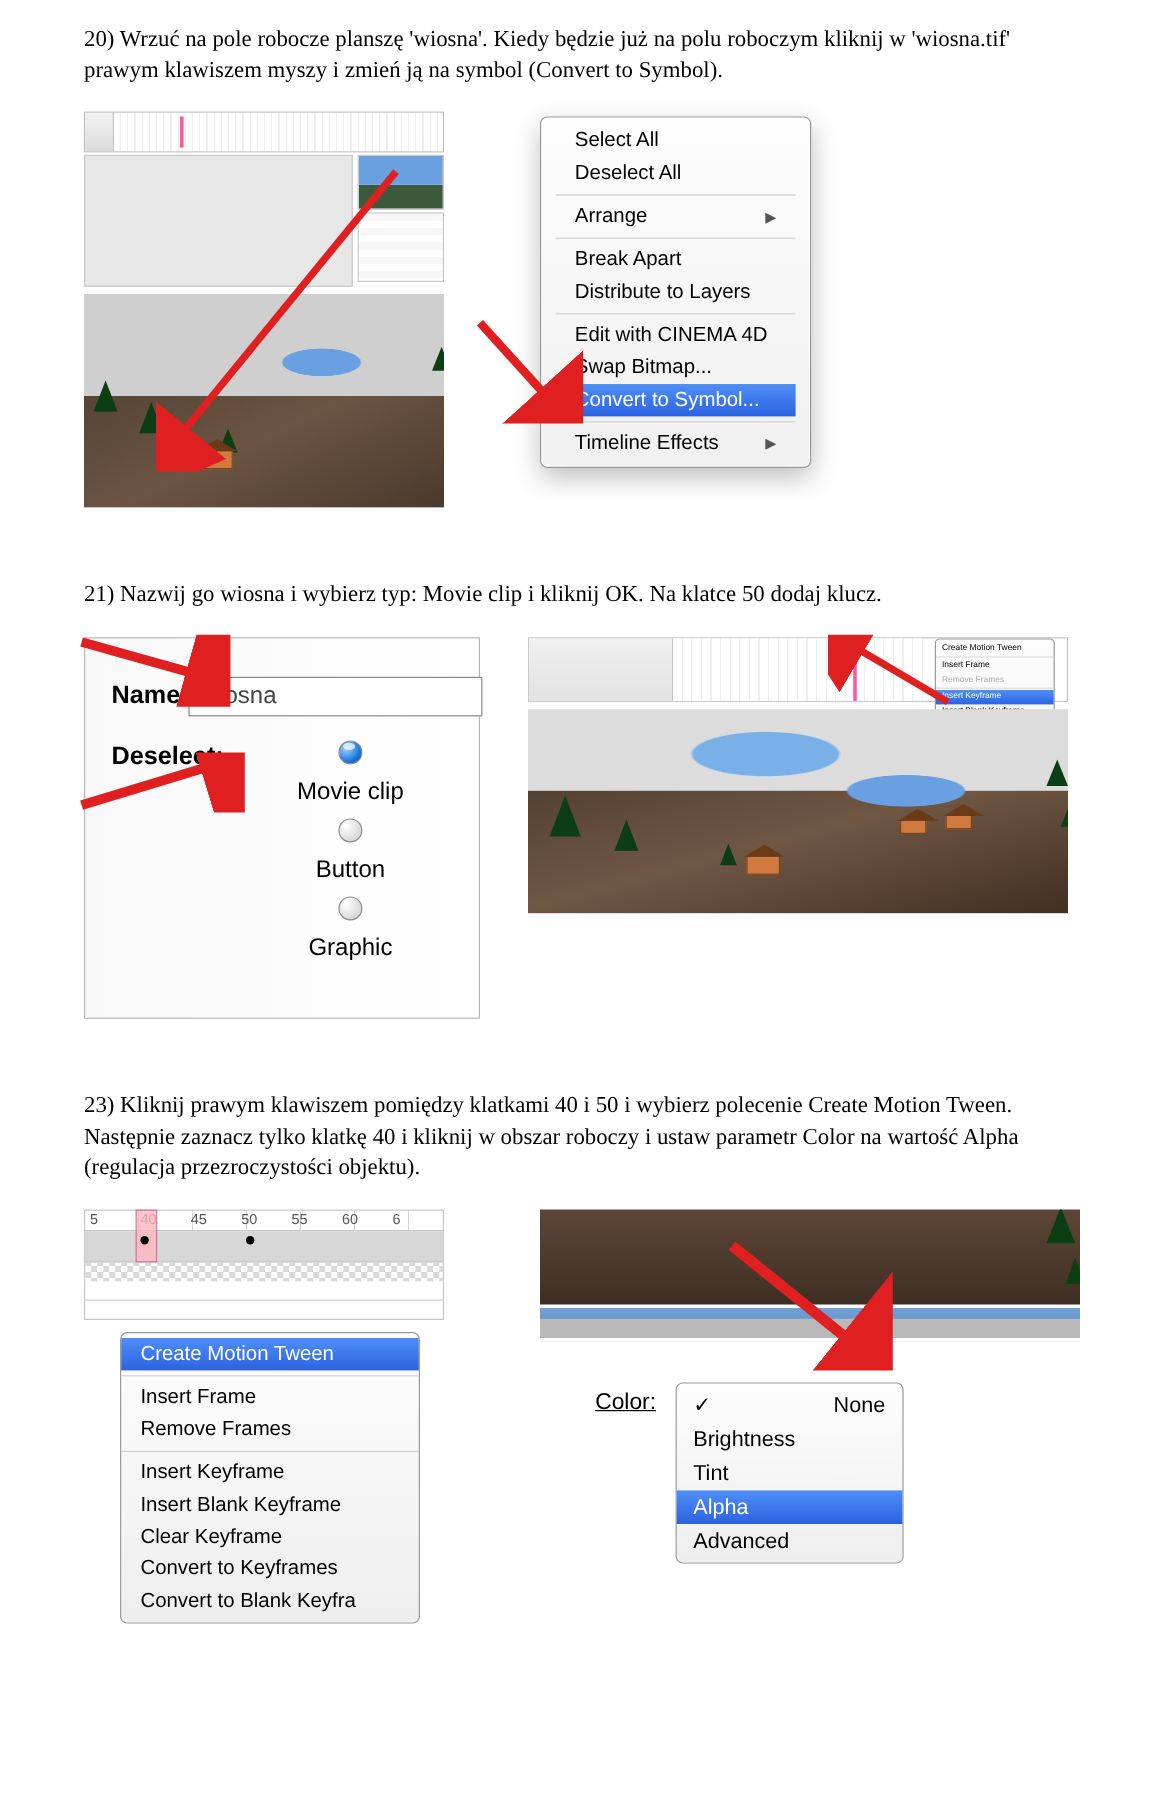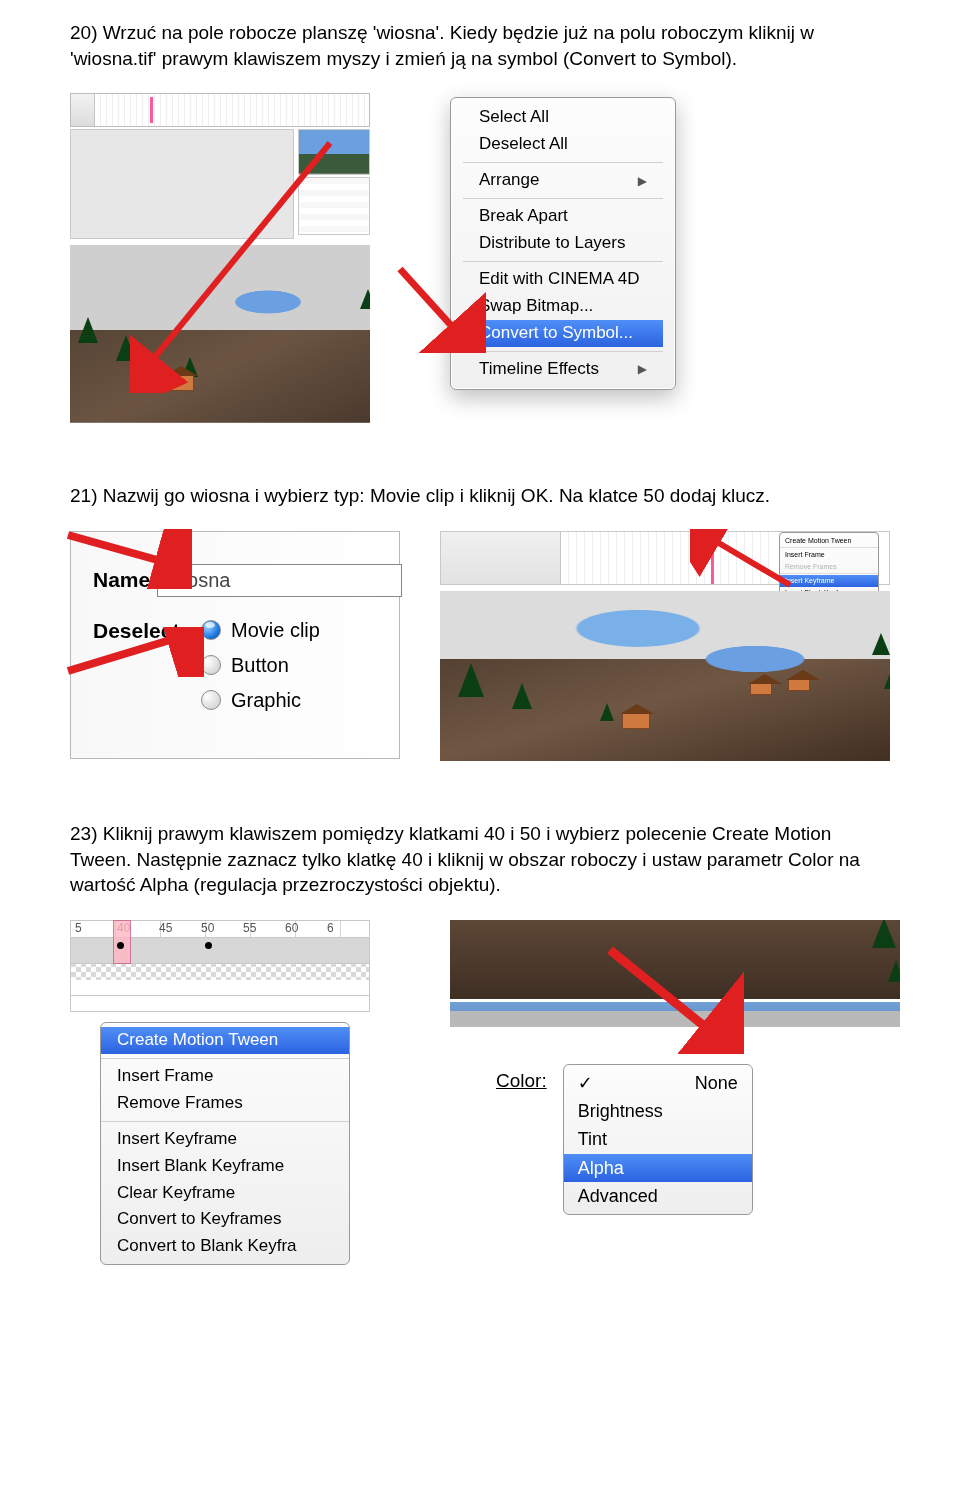--- a/index.html
+++ b/index.html
@@ -5,21 +5,21 @@
   * { box-sizing: border-box; margin: 0; padding: 0; }
   body {
     width: 960px;
     background: #fff;
     font-family: Arial, Helvetica, sans-serif;
     font-size: 19px;
     color: #000;
     line-height: 1.35;
     padding: 20px 70px 0 70px;
   }
-  .para { margin-bottom: 22px; }
+  .para { margin-bottom: 22px; font-family: Liberation Serif, serif; }
   .figrow {
     display: flex;
     gap: 40px;
     align-items: flex-start;
     margin-bottom: 60px;
   }
   .fig { position: relative; }
   .arrow { position: absolute; z-index: 20; pointer-events: none; }
 
   
@@ -109,21 +109,21 @@
   .dlgfield {
     flex: 1;
     background: #fff;
     border: 1px solid #888;
     padding: 4px 10px;
     font-size: 20px;
     color: #444;
     font-family: "Lucida Grande","Segoe UI",Arial,sans-serif;
   }
   .radios { flex: 1; display: flex; flex-direction: column; gap: 8px; font-size: 20px; margin-top: 2px; }
-  .radio { display: flex; align-items: center; gap: 10px; }
+  .radio { display: flex; align-items: center; gap: 10px; flex-direction: column; }
   .radio .dot {
     width: 20px; height: 20px; border-radius: 50%;
     background: radial-gradient(circle at 30% 30%, #fff, #c9c9c9);
     border: 1px solid #8a8a8a;
     position: relative;
   }
   .radio.on .dot {
     background: radial-gradient(circle at 32% 32%, #9fd2ff, #1673e0 65%, #0d4da1);
   }
   .radio.on .dot::after {

